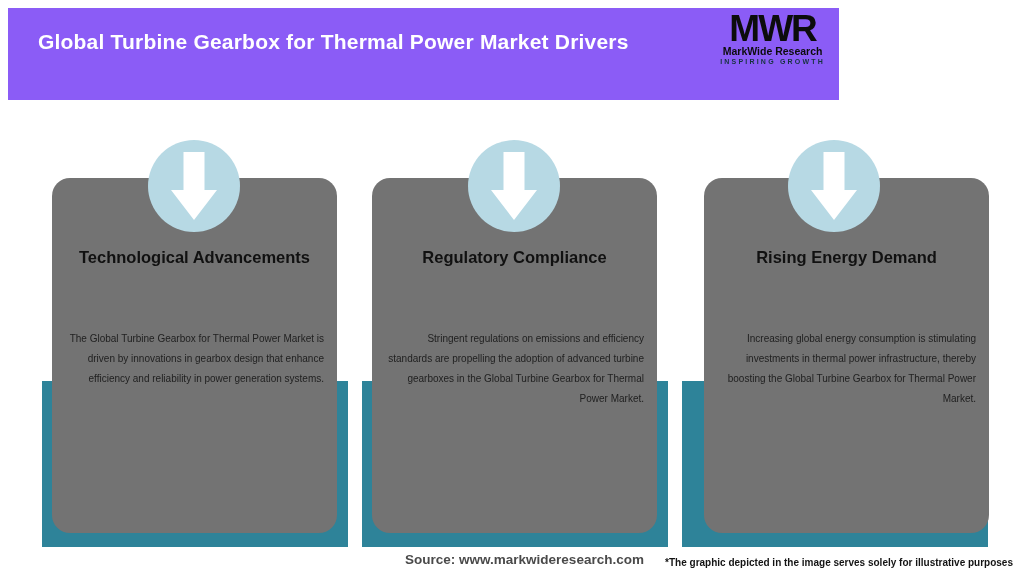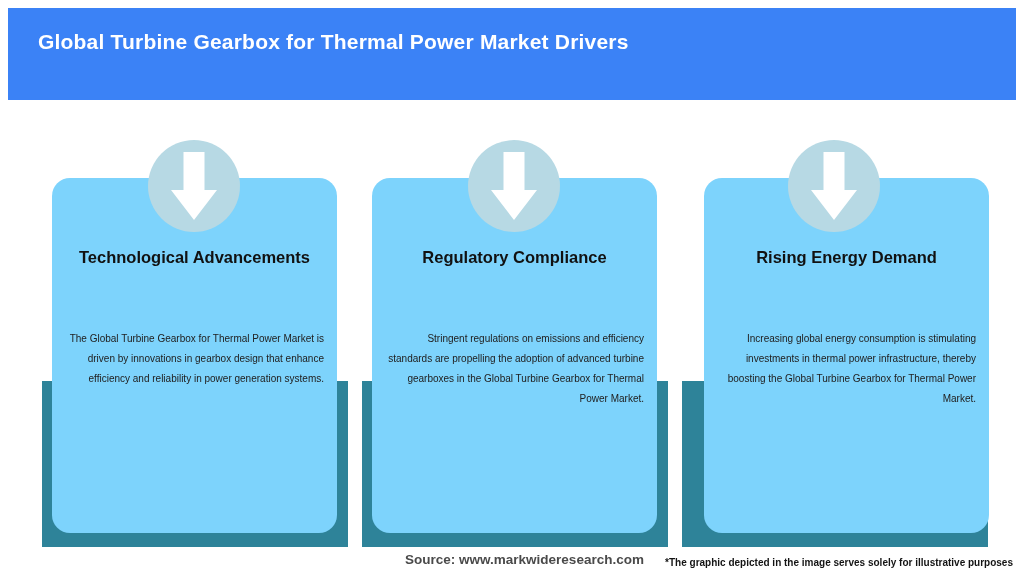--- a/index.html
+++ b/index.html
@@ -8,22 +8,22 @@
     position: relative;
     background: #ffffff;
     font-family: "Liberation Sans", sans-serif;
     overflow: hidden;
   }
 
   
   .header {
     position: absolute;
     left: 8px; top: 8px;
-    width: 1008px; height: 92px;
-    background: #3b82f6;
+    width: 831px; height: 92px;
+    background: #8b5cf6;
     text-decoration: underline;
   }
   .header-title {
     position: absolute;
     left: 30px; top: 20px;
     font-size: 21px;
     line-height: 28px;
     font-weight: bold;
     color: #ffffff;
     letter-spacing: 0.2px;
@@ -62,21 +62,21 @@
     z-index: 1;
   }
   .shadow-1 { left: 42px; }
   .shadow-2 { left: 362px; }
   .shadow-3 { left: 682px; }
 
   .card {
     position: absolute;
     top: 178px;
     width: 285px; height: 355px;
-    background: #7dd3fc;
+    background: #737373;
     border-radius: 18px;
     z-index: 2;
   }
   .card-1 { left: 52px; }
   .card-2 { left: 372px; }
   .card-3 { left: 692px; margin-left: 12px; }
 
   .circle {
     position: absolute;
     top: 140px;
@@ -130,20 +130,25 @@
     font-weight: bold;
     color: #141414;
     text-align: center;
   }
 </style>
 </head>
 <body>
 
 <div class="header">
   <div class="header-title">Global Turbine Gearbox for Thermal Power Market Drivers</div>
+  <div class="logo">
+    <div class="logo-monogram">MWR</div>
+    <div class="logo-name">MarkWide Research</div>
+    <div class="logo-tagline">INSPIRING GROWTH</div>
+  </div>
 </div>
 
 <div class="card-shadow shadow-1"></div>
 <div class="card-shadow shadow-2"></div>
 <div class="card-shadow shadow-3"></div>
 
 <div class="card card-1">
   <div class="card-title">Technological Advancements</div>
   <div class="card-body">The Global Turbine Gearbox for Thermal Power Market is driven by innovations in gearbox design that enhance efficiency and reliability in power generation systems.</div>
 </div>

